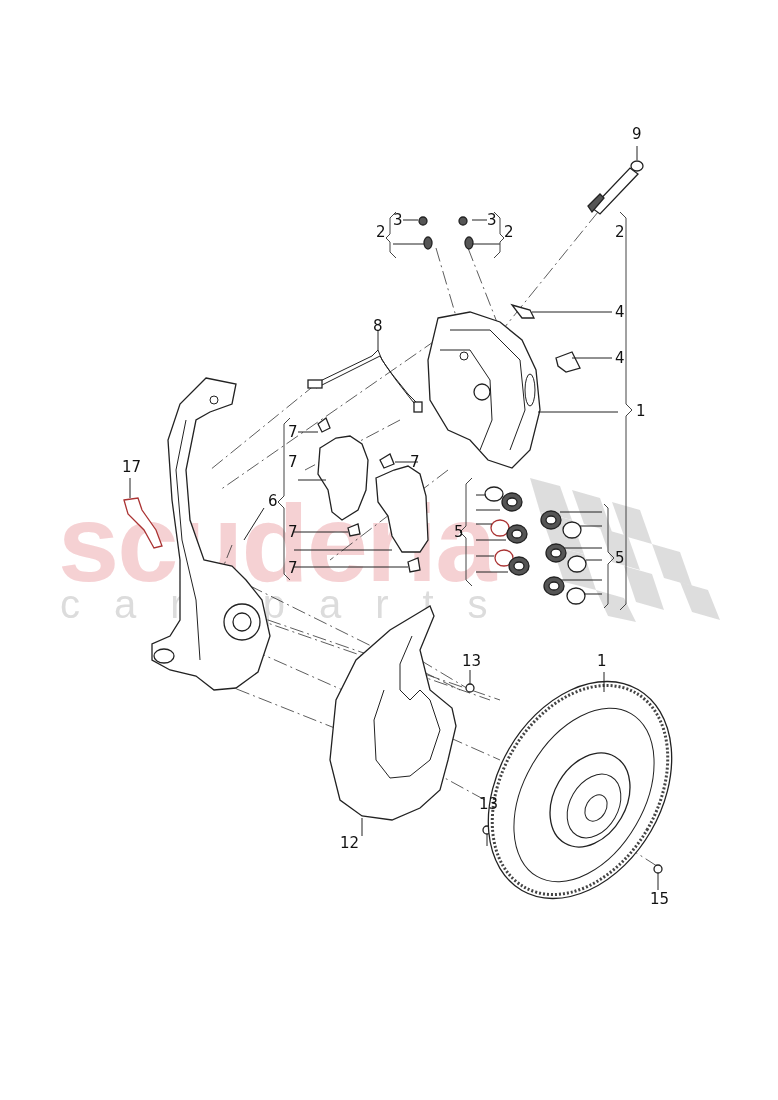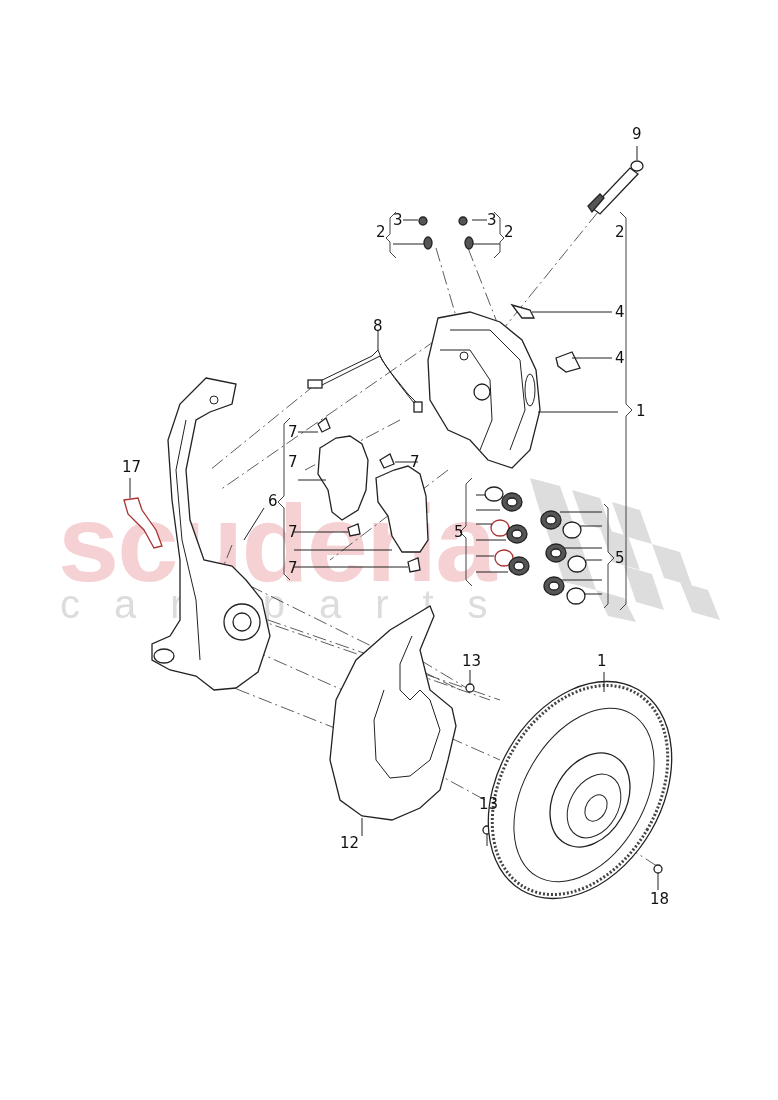--- a/index.html
+++ b/index.html
@@ -216,13 +216,13 @@
 <div class="lbl" style="left:288px;top:525px">7</div>
 <div class="lbl" style="left:288px;top:561px">7</div>
 <div class="lbl" style="left:268px;top:494px">6</div>
 <div class="lbl" style="left:122px;top:460px">17</div>
 <div class="lbl" style="left:454px;top:525px">5</div>
 <div class="lbl" style="left:615px;top:551px">5</div>
 <div class="lbl" style="left:462px;top:654px">13</div>
 <div class="lbl" style="left:479px;top:797px">13</div>
 <div class="lbl" style="left:340px;top:836px">12</div>
 <div class="lbl" style="left:597px;top:654px">1</div>
-<div class="lbl" style="left:650px;top:892px">18</div>
+<div class="lbl" style="left:650px;top:892px">15</div>
 
 </body></html>

